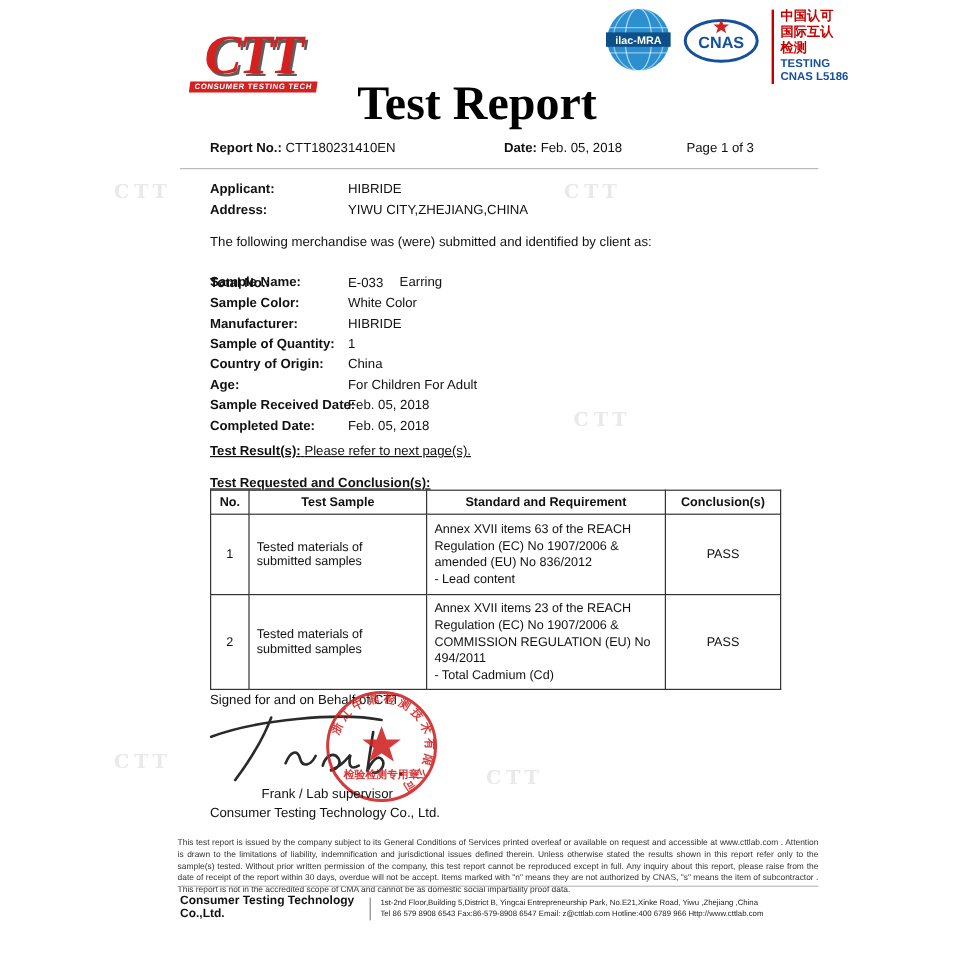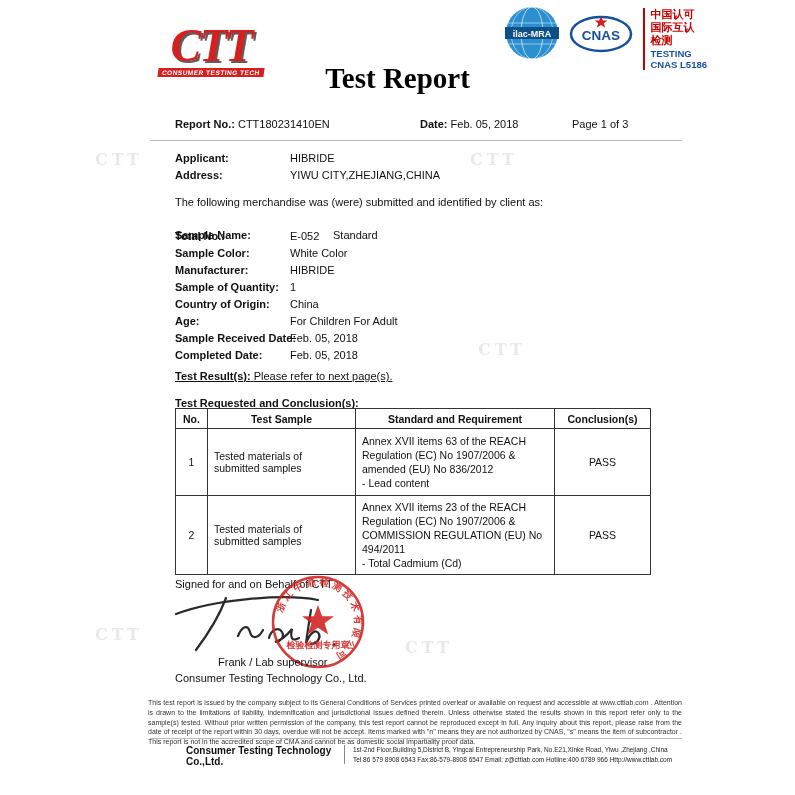--- a/index.html
+++ b/index.html
@@ -11,21 +11,21 @@
 phonetic      font-size:36px;letter-spacing:4px;color:#cfcfcf;opacity:.45;user-select:none;}
 
   
   .logo{position:absolute;left:158px;top:26px;text-align:center;}
   .logo-text{font-family:"Liberation Serif",serif;font-style:italic;font-weight:bold;
     font-size:46px;line-height:.85;color:#d61f1f;letter-spacing:-2px;
     text-shadow:2px 2px 0 rgba(40,40,40,.75);}
   .logo-banner{margin-top:3px;background:#d61f1f;color:#fff;font-size:6.5px;font-weight:bold;
     letter-spacing:.5px;padding:1px 4px;transform:skewX(-8deg);white-space:nowrap;}
   .title{position:absolute;top:62px;left:0;width:100%;text-align:center;
-    font-family:"Liberation Serif",serif;font-weight:bold;font-size:29px;color:#000;}
+    font-family:"Liberation Serif",serif;font-weight:bold;font-size:40px;color:#000;}
   .certs{position:absolute;top:6px;right:88px;display:flex;gap:10px;align-items:flex-start;}
   .cert-cn{border-left:2.5px solid #c40000;padding-left:6px;line-height:1.2;margin-top:2px;}
   .cn-red{color:#c40000;font-weight:bold;font-size:11px;}
   .cn-blue{color:#14509e;font-weight:bold;font-size:9.5px;}
 
   
   .rule{position:absolute;left:150px;width:532px;border-top:1px solid #bbb;}
   .line{position:absolute;left:175px;font-size:11px;white-space:nowrap;}
   .b{font-weight:bold;}
   .pair{display:flex;}
@@ -45,21 +45,21 @@
   .r2 td{height:74px;}
 
   
   .sig-svg{position:absolute;left:168px;top:588px;}
   .stamp{position:absolute;left:268px;top:572px;opacity:.88;}
   .small{font-size:11px;}
 
   
   .disclaimer{position:absolute;left:148px;top:698px;width:534px;font-size:7px;
     line-height:1.4;color:#333;text-align:justify;}
-  .footer{position:absolute;left:150px;top:742px;width:532px;display:flex;align-items:center;margin-left:36px;}
+  .footer{position:absolute;left:150px;top:742px;width:532px;display:flex;align-items:flex-end;}
   .footer .co{font-size:10px;font-weight:bold;width:158px;flex:0 0 158px;padding-top:3px;}
   .footer .addr{border-left:1px solid #888;padding-left:8px;font-size:6.5px;line-height:1.5;color:#222;}
 </style>
 </head>
 <body>
 
 <div id="doc">
 
   <span class="wm" style="left:95px;top:150px;">CTT</span>
   <span class="wm" style="left:470px;top:150px;">CTT</span>
@@ -117,25 +117,25 @@
   </div>
   <div class="line" style="top:196px;">The following merchandise was (were) submitted and identified by client as:</div>
 
   <div class="line pair" style="top:169px;">
     <span class="lab">Address:</span>
     <span>YIWU CITY,ZHEJIANG,CHINA</span>
   </div>
 
   <div class="line pair" style="top:229px;gap:43px;">
     <span class="lab">Sample Name:</span>
-    <span>Standard</span>
+    <span>Earring</span>
   </div>
   <div class="line pair" style="top:230px;">
     <span class="lab">Total No.:</span>
-    <span>E-052</span>
+    <span>E-033</span>
   </div>
   <div class="line pair" style="top:247px;">
     <span class="lab">Sample Color:</span>
     <span>White Color</span>
   </div>
   <div class="line pair" style="top:264px;">
     <span class="lab">Manufacturer:</span>
     <span>HIBRIDE</span>
   </div>
   <div class="line pair" style="top:281px;">

